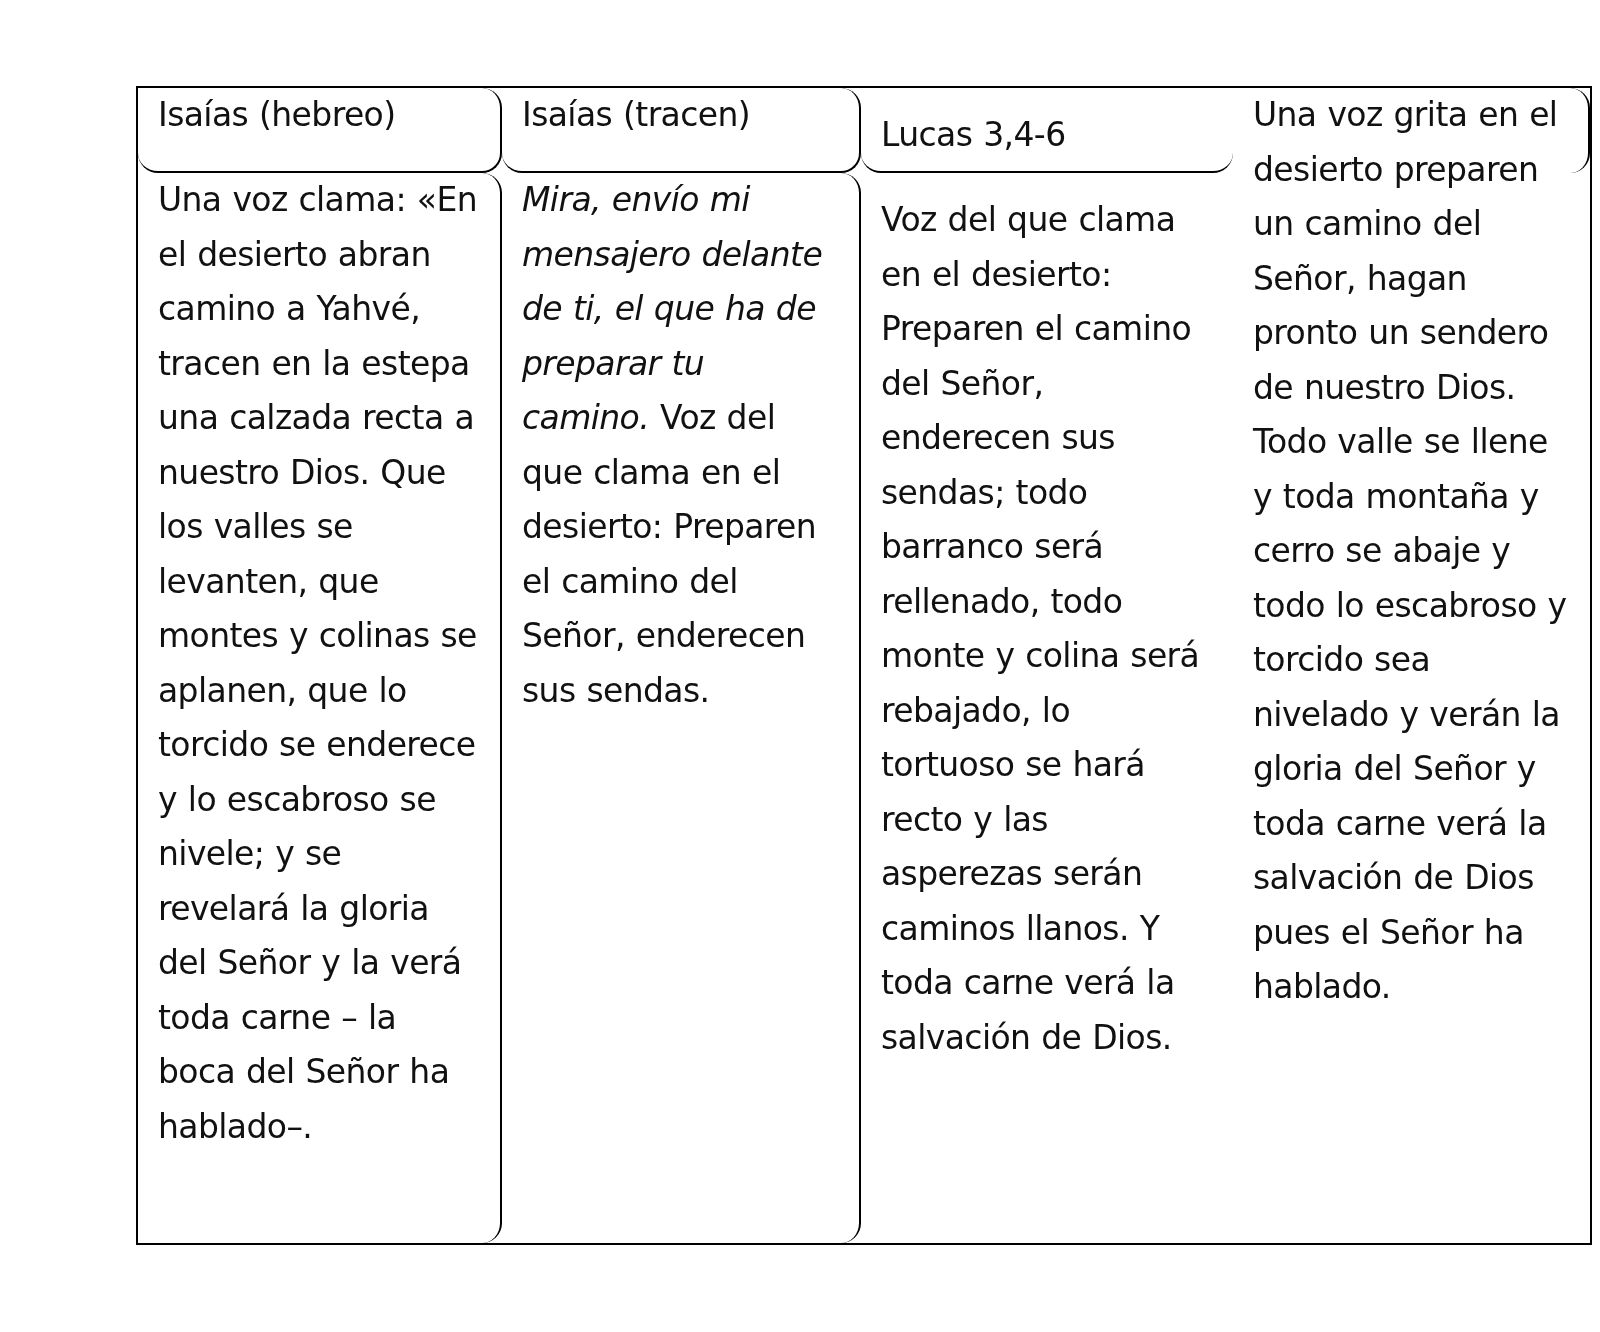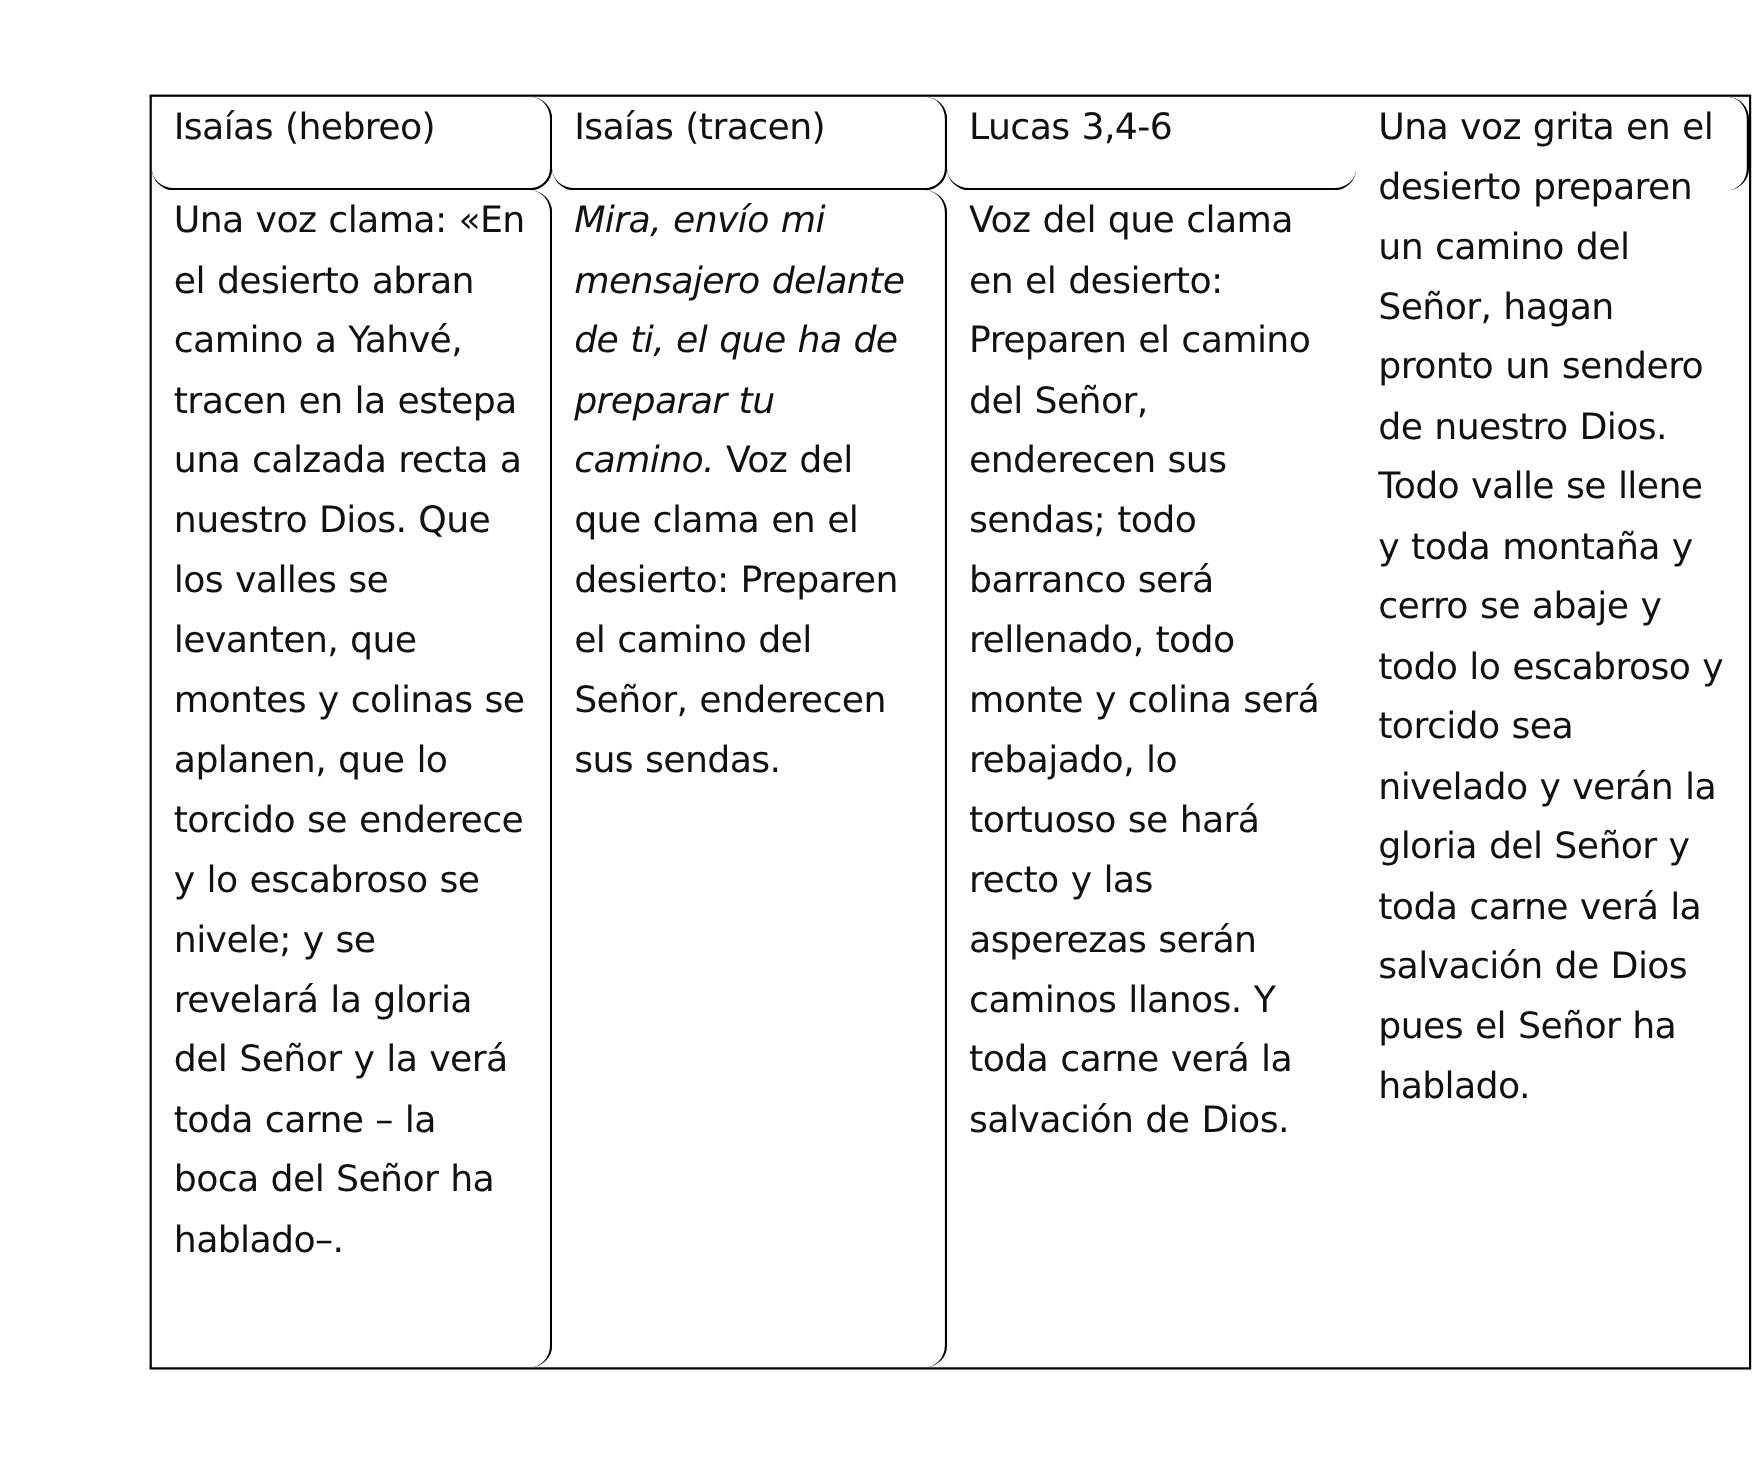--- a/index.html
+++ b/index.html
@@ -11,21 +11,21 @@
       display: grid;
       grid-template-columns: 364px 359px 372px 1fr;
       grid-template-rows: 85px 1fr;
     }
     .cell {
       border-right: 2px solid #000; border-bottom: 2px solid #000;
       box-sizing: border-box; padding: 8px 20px 0 20px;
       font-family: "DejaVu Sans", sans-serif; font-size: 33px; line-height: 54.5px;
       color: #111; letter-spacing: -0.6px; word-spacing: 1px; border-radius: 20px;
     }
-    .cell.last { border-right: none; }
+    .cell.last { border-right: none; margin-top: 20px; }
     .body-cell { border-bottom: none; padding-top: 0; }
     .head { padding-top: 0; line-height: 54px; }
     .it { font-style: italic; margin-top: 12px; }
   </style>
 </head>
 <body>
 
 <div class="table">
   <div class="cell head">Isaías (hebreo)</div>
   <div class="cell head">Isaías (tracen)</div>

